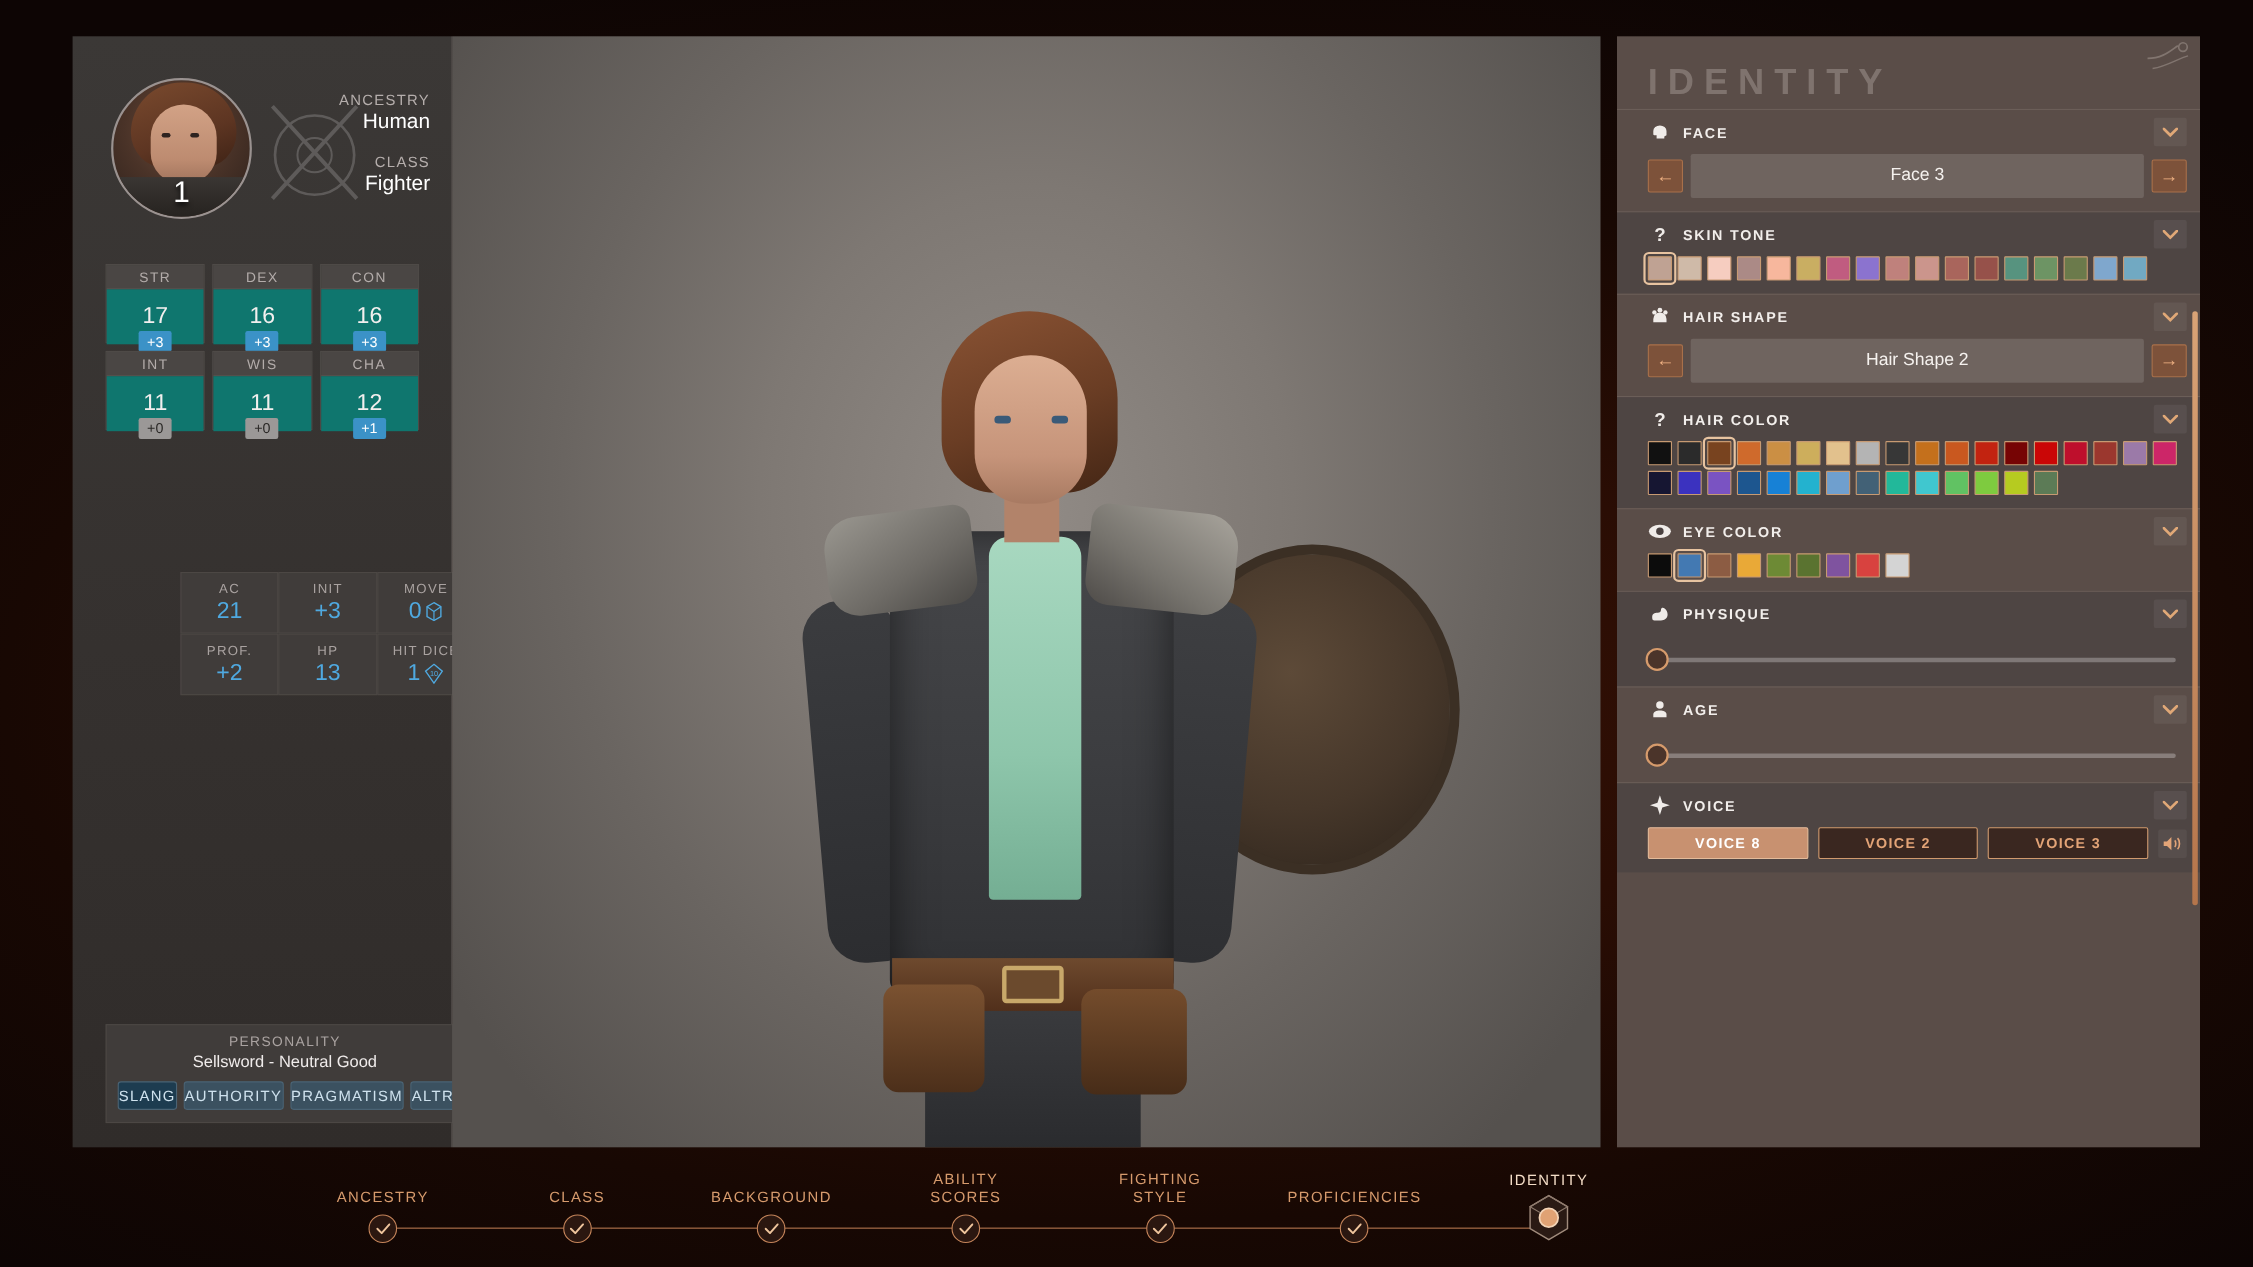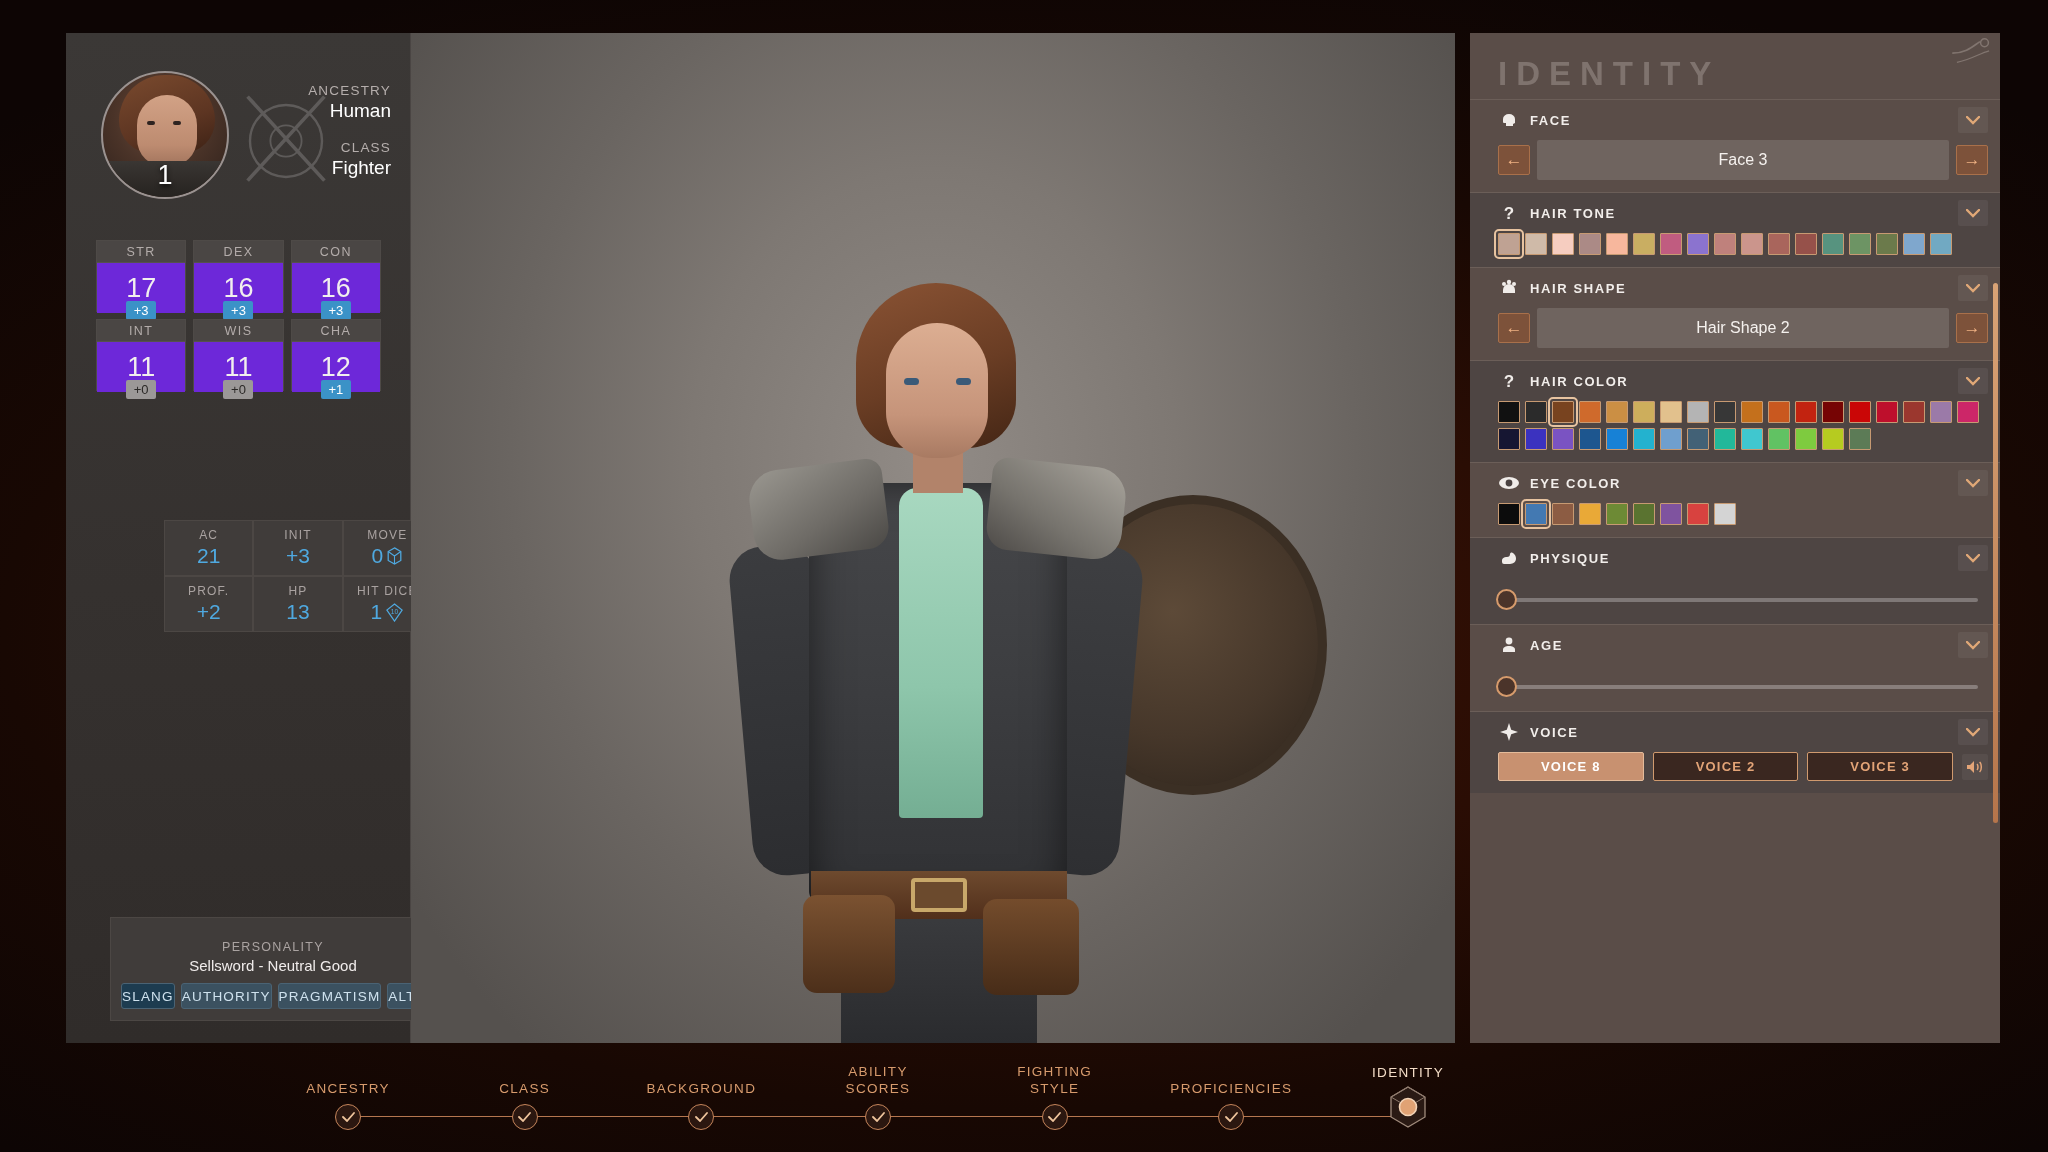--- a/index.html
+++ b/index.html
@@ -60,43 +60,43 @@
   .abil {
     background: #3f3b39; border: 1px solid #4e4a47; position: relative; height: 72px;
   }
   .abil-name {
     height: 22px; display: flex; align-items: center; justify-content: center;
     color: #b3acaa; font-size: 12.5px; letter-spacing: 1.4px;
     background: #4a4644; border-bottom: 1px solid #56514e;
   }
   .abil-score {
     height: 50px; display: flex; align-items: center; justify-content: center;
-    color: #f2efee; font-size: 27px; background: #6d28d9;
+    color: #f2efee; font-size: 21px; background: #0f766e;
   }
   .abil-mod {
     position: absolute; left: 50%; transform: translateX(-50%); bottom: -9px;
     min-width: 30px; height: 19px; line-height: 19px; text-align: center;
     font-size: 13px; color: #fff; border-radius: 2px; padding: 0 4px;
   }
   .mod-pos { background: #3b92c7; }
   .mod-zero { background: #9b9897; color:#2b2927; }
 
   .sec-grid { position: absolute; left: 98px; top: 487px; width: 268px;
               display: grid; grid-template-columns: repeat(3,1fr); }
   .sec-cell {
     height: 56px; border: 1px solid #4c4744; background: #403c3a;
     display: flex; flex-direction: column; align-items: center; justify-content: center;
   }
   .sec-name { color: #a9a2a0; font-size: 12px; letter-spacing: 1.2px; }
   .sec-val { color: #4fa9e0; font-size: 21px; margin-top: 2px; display: flex; align-items: center; gap: 3px; }
   .sec-val svg { display: block; }
 
   #personality {
-    position: absolute; left: 44px; bottom: 22px; width: 326px;
-    background: #403c3a; border: 1px solid #4c4744; padding: 22px 10px 11px;
+    position: absolute; left: 30px; bottom: 22px; width: 326px;
+    background: #403c3a; border: 1px solid #4c4744; padding: 8px 10px 11px;
   }
   #pers-title { text-align: center; color: #aaa3a1; font-size: 12.5px; letter-spacing: 1.3px; }
   #pers-sub { text-align: center; color: #f0eceb; font-size: 15px; margin-top: 3px; }
   #pers-traits { display: grid; grid-template-columns: 1fr 1fr 1fr 1fr; gap: 6px; margin-top: 9px; }
   .trait {
     height: 26px; display: flex; align-items: center; justify-content: center;
     font-size: 13.5px; letter-spacing: 1.2px; border-radius: 3px;
     background: #3b5160; color: #cfe2ee; border: 1px solid #4a6374;
   }
   .trait.dark { background: #1d3c50; }
@@ -409,21 +409,21 @@
       </div>
     </div>
 
     <div class="sec alt">
       <div class="sec-head">
         <span class="sec-ic">
           <svg width="20" height="20" viewBox="0 0 20 20">
               <text x="10" y="16" font-size="17" font-family="Liberation Sans, sans-serif" font-weight="bold" fill="#f0ece9" text-anchor="middle">?</text>
             </svg>
         </span>
-        <span class="sec-title">HAIR TONE</span>
+        <span class="sec-title">SKIN TONE</span>
         <span class="chev">
           <svg width="14" height="9" viewBox="0 0 14 9">
               <path d="M1 1l6 6 6-6" stroke="#e0a877" stroke-width="2.4" fill="none" stroke-linecap="round"></path>
             </svg>
         </span>
       </div>
       <div class="swatches" id="skin-swatches">
           <div class="sw sel" style="background: rgb(191, 162, 147);"></div>
           <div class="sw" style="background: rgb(207, 186, 168);"></div>
           <div class="sw" style="background: rgb(246, 205, 192);"></div>

